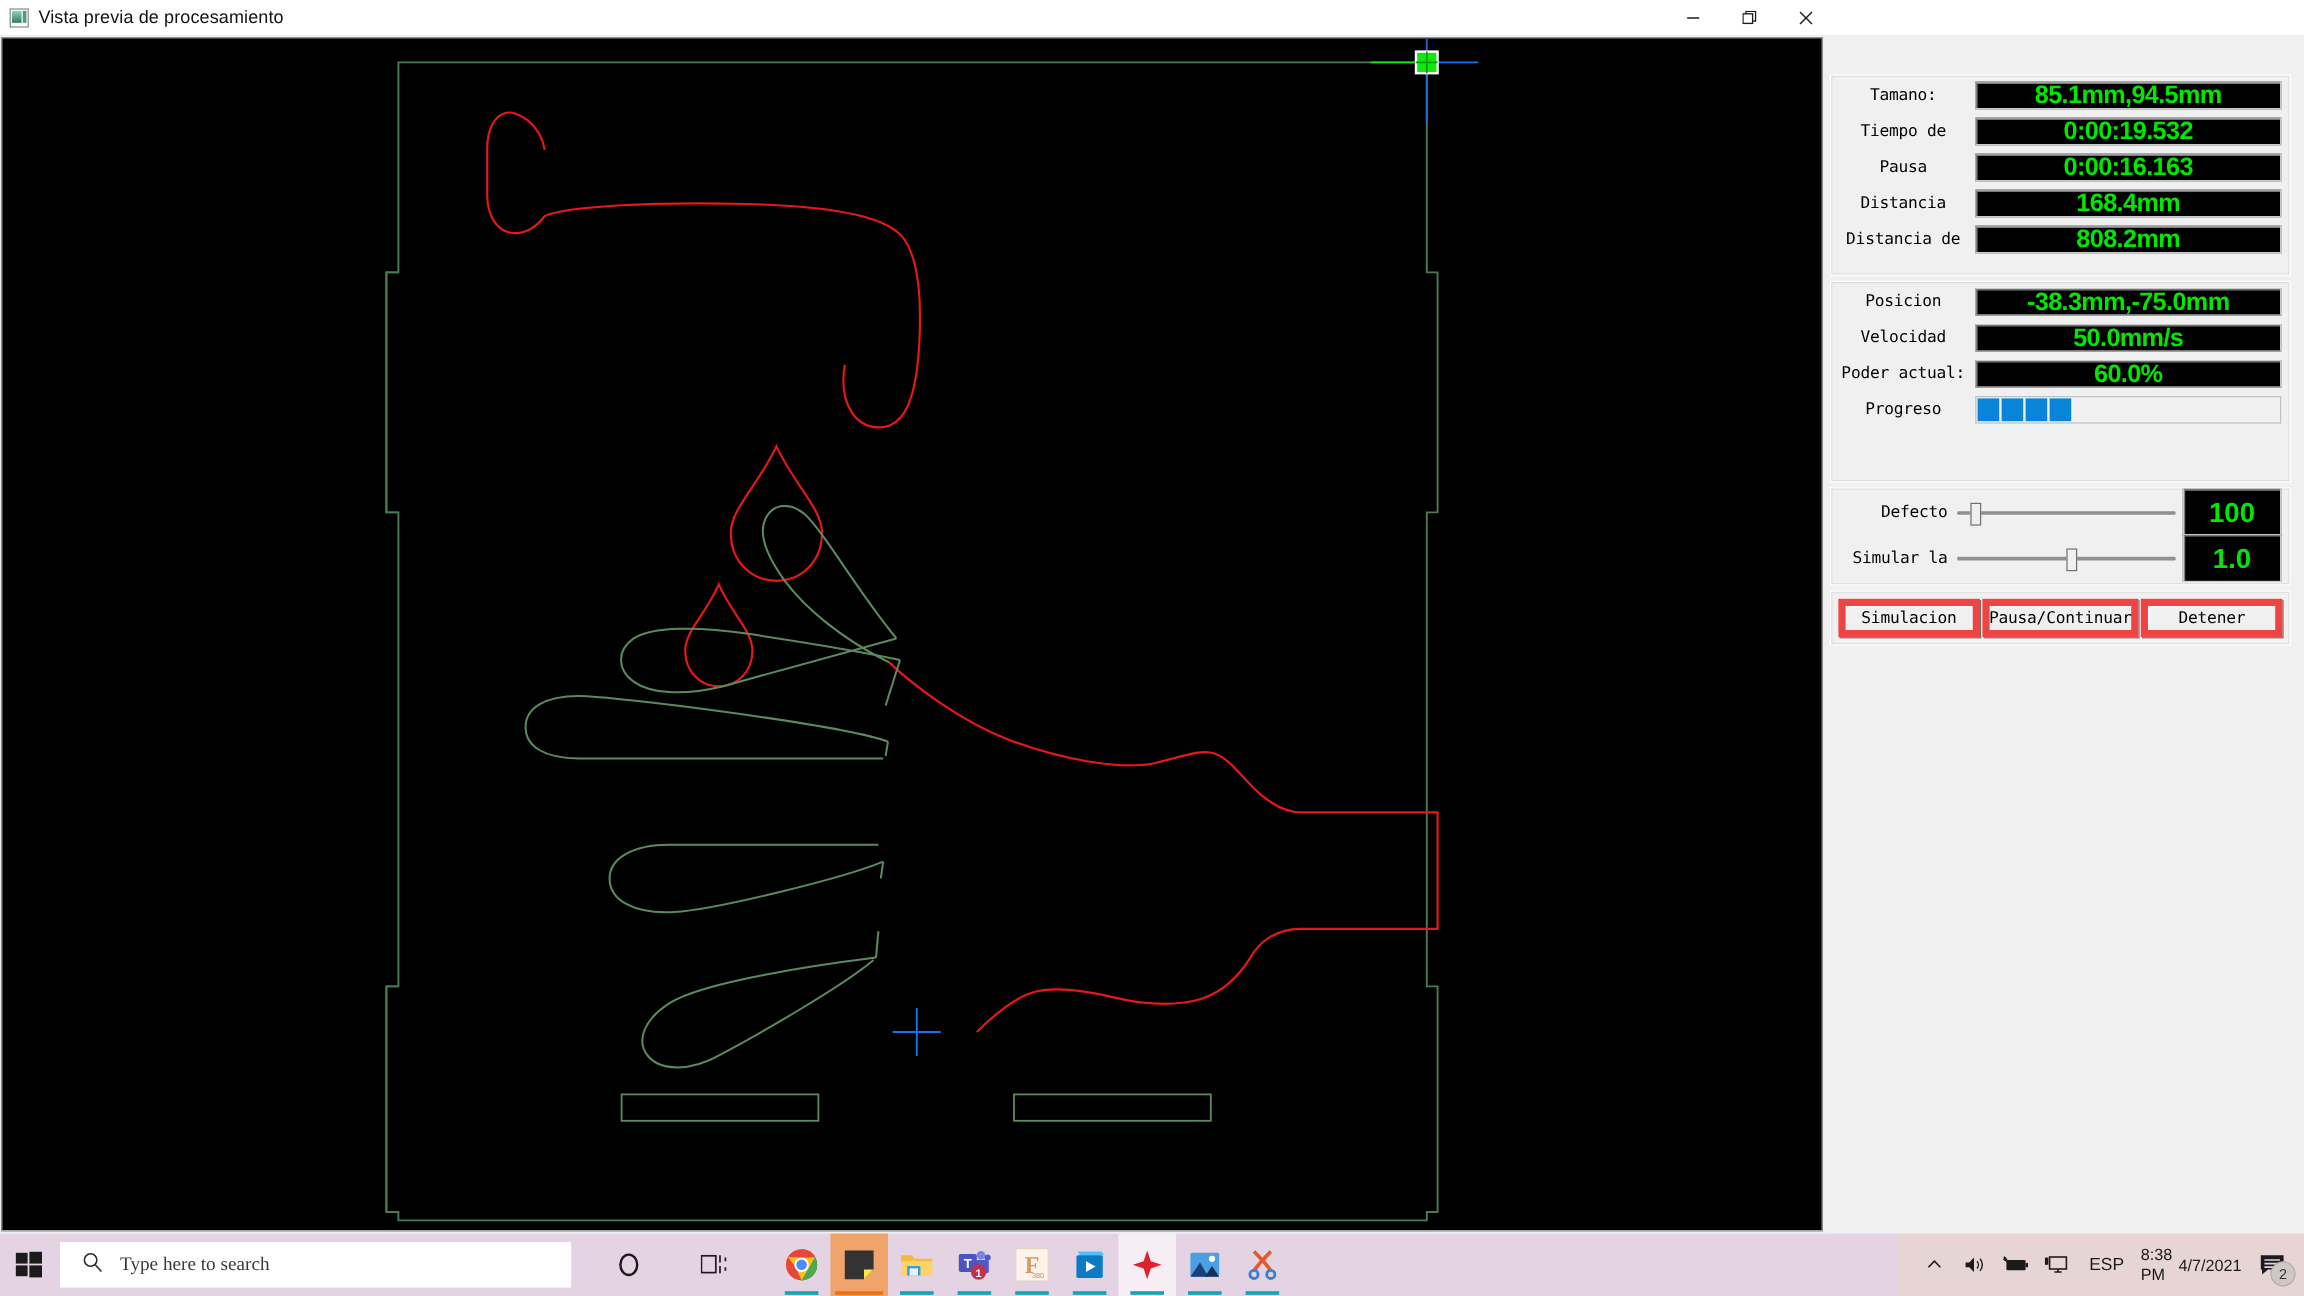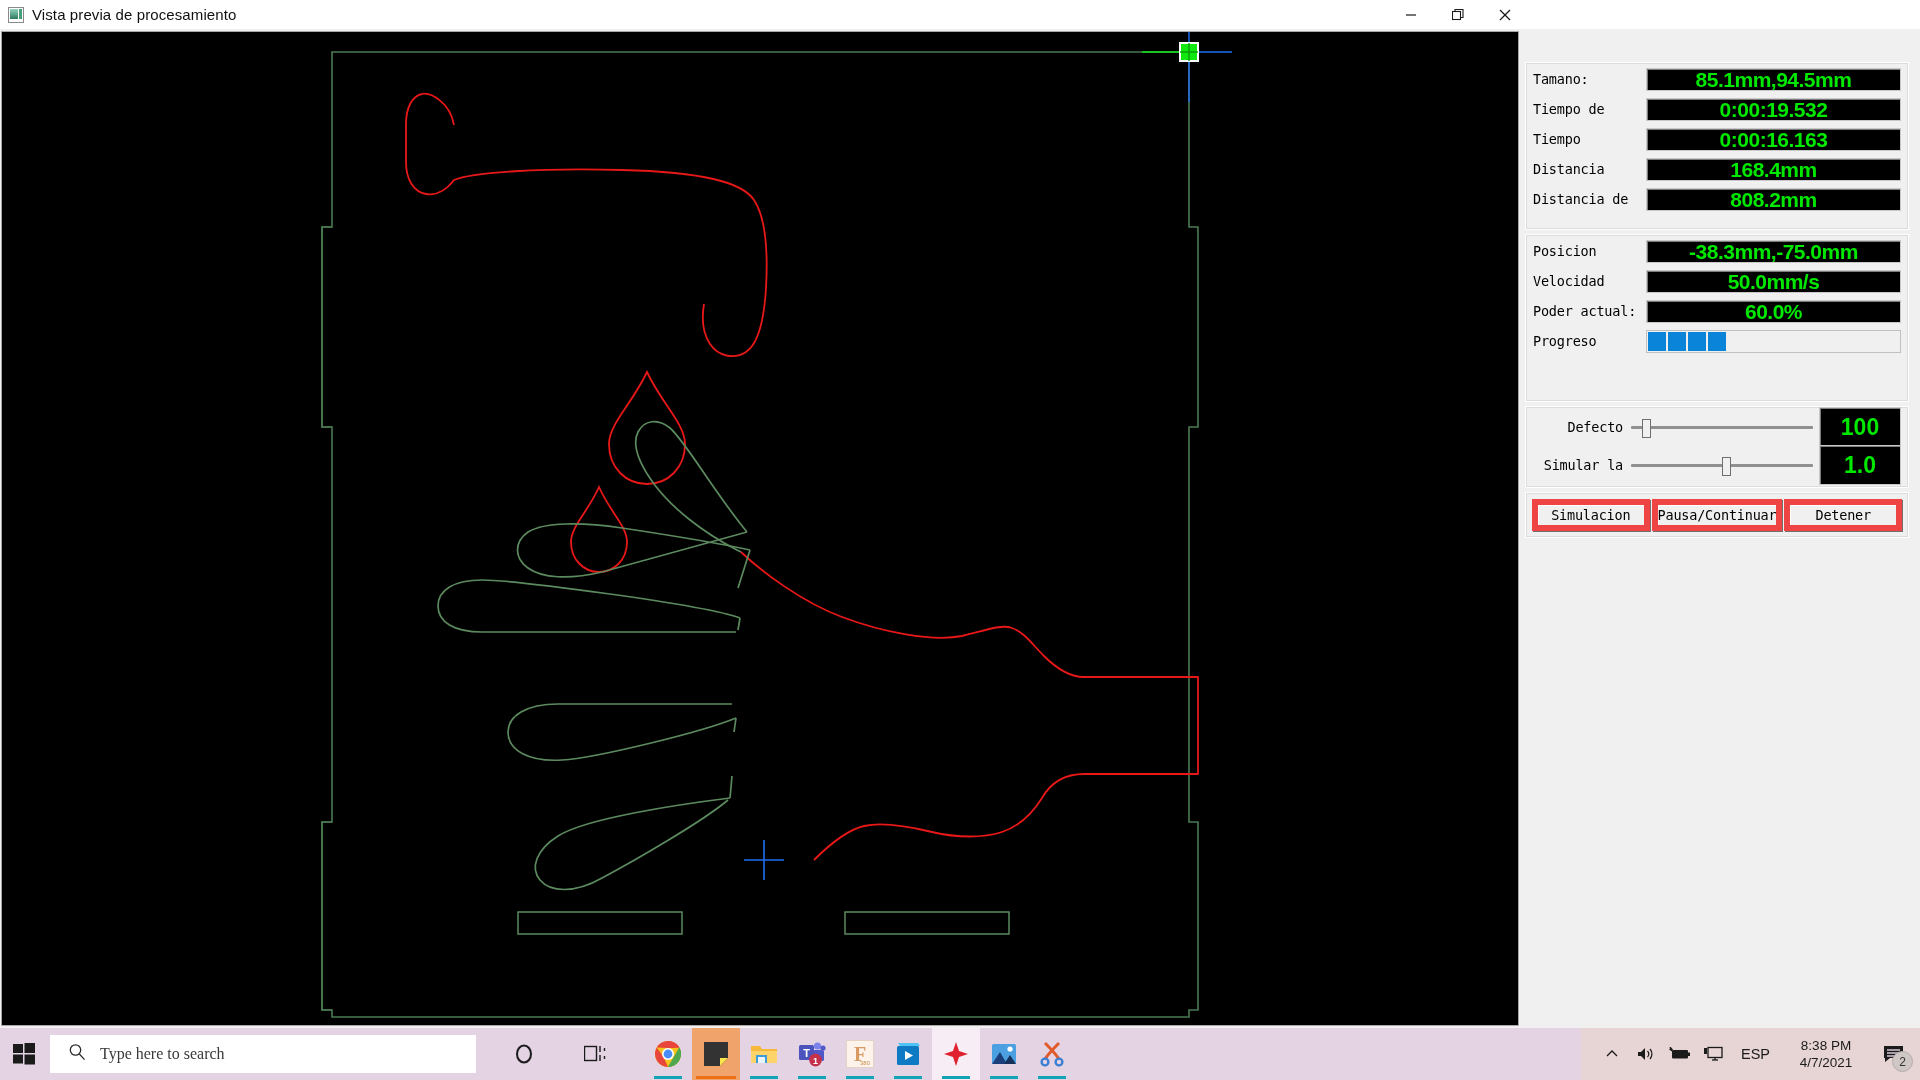--- a/index.html
+++ b/index.html
@@ -70,21 +70,21 @@
   }
   .grp-a{top:34px;height:166px;}
   .grp-b{top:206px;height:166px;}
   .grp-c{top:378px;height:80px;}
   .grp-d{top:464px;height:44px;}
 
   .row{
     display:flex;align-items:center;height:30px;margin:0 6px;
   }
   .row .lbl{
-    width:106px;text-align:left;padding-right:7px;
+    width:106px;text-align:center;padding-right:7px;
     font-family:"DejaVu Sans Mono", monospace;
     font-size:13.5px;color:#000;white-space:nowrap;
     letter-spacing:-.2px;
   }
   .lcd{
     flex:1;height:23px;background:#000;
     border:1px solid #c8c8c8;
     box-shadow:inset 1px 1px 0 #7d7d7d;
     display:flex;align-items:center;justify-content:center;
     box-sizing:border-box;
@@ -167,21 +167,21 @@
     position:absolute;bottom:1px;left:10px;width:28px;height:3px;background:#14a3b5;
   }
   .tb-icon.active .underline{left:4px;width:40px;background:#ec7016;}
   .tray{
     position:absolute;right:0;top:0;height:52px;display:flex;align-items:center;
     background:#e7d4d4;padding-left:14px;
   }
   .tray-ic{width:34px;height:52px;display:flex;align-items:center;justify-content:center;color:#1b1b1b;}
   .tray-lang{font-size:14.5px;color:#1b1b1b;padding:0 14px 0 10px;}
   .clock{
-    display:flex;flex-direction:column;align-items:center;justify-content:center;
+    display:flex;flex-direction:row;align-items:center;justify-content:center;
     font-size:13.5px;color:#1b1b1b;line-height:17px;width:84px;
   }
   .notif{position:relative;width:52px;height:52px;display:flex;align-items:center;justify-content:center;}
   .notif .badge{
     position:absolute;right:7px;bottom:8px;width:19px;height:19px;border-radius:50%;
     background:#cfc6c6;color:#333;font-size:12px;
     display:flex;align-items:center;justify-content:center;
     border:1px solid #b5abab;
   }
 </style>
@@ -302,21 +302,21 @@
               <span>85.1mm,94.5mm</span>
             </div>
         </div>
         <div class="row">
           <div class="lbl">Tiempo de</div>
           <div class="lcd">
               <span>0:00:19.532</span>
             </div>
         </div>
         <div class="row">
-          <div class="lbl">Tiempo</div>
+          <div class="lbl">Pausa</div>
           <div class="lcd">
               <span>0:00:16.163</span>
             </div>
         </div>
         <div class="row">
           <div class="lbl">Distancia</div>
           <div class="lcd">
               <span>168.4mm</span>
             </div>
         </div>

